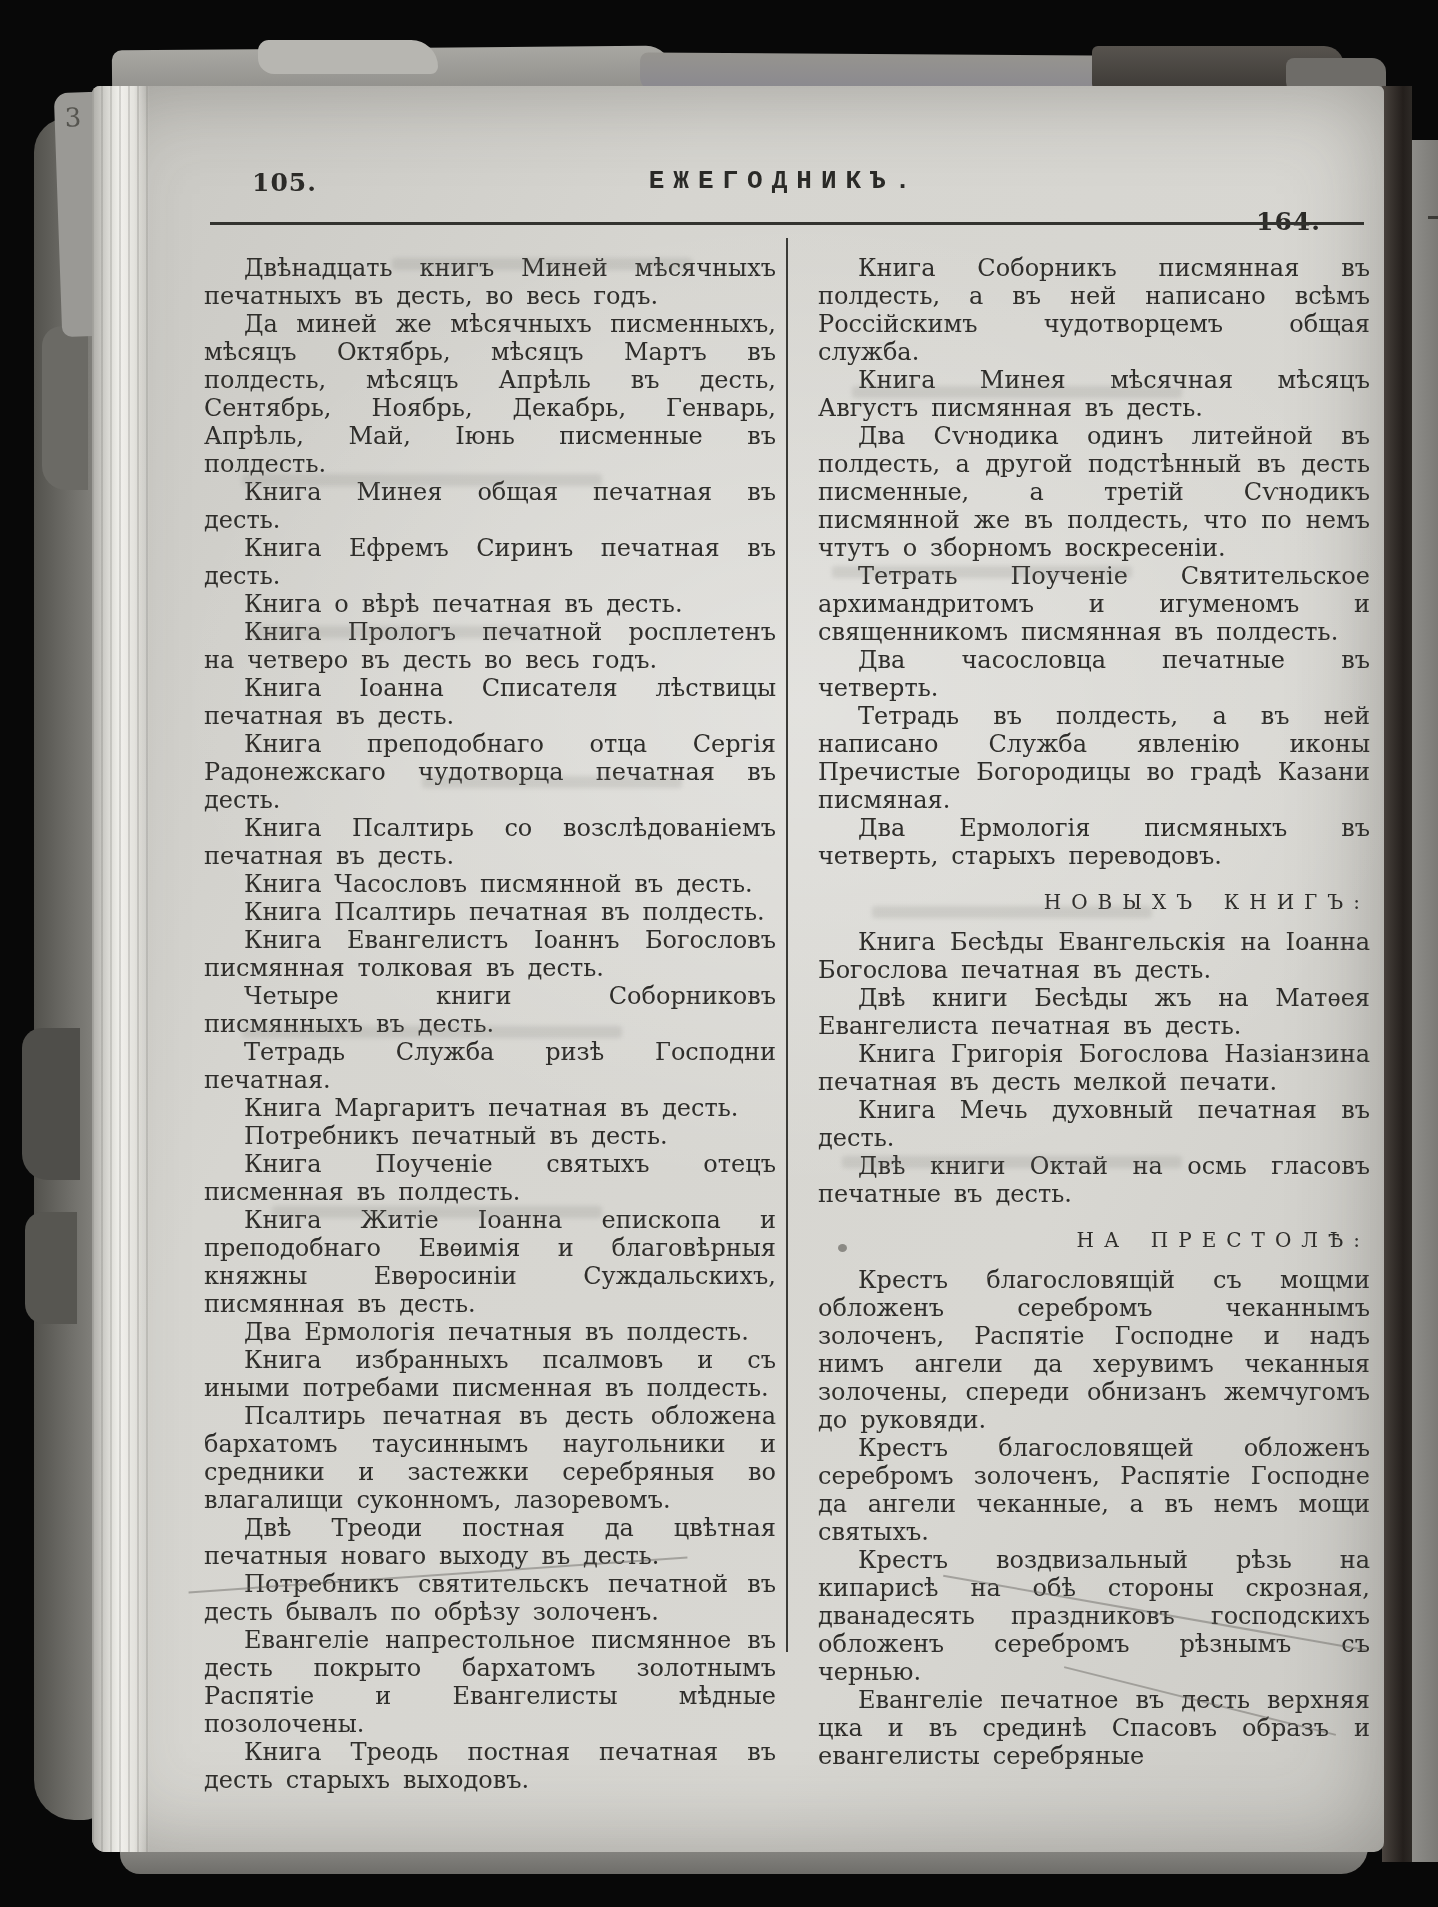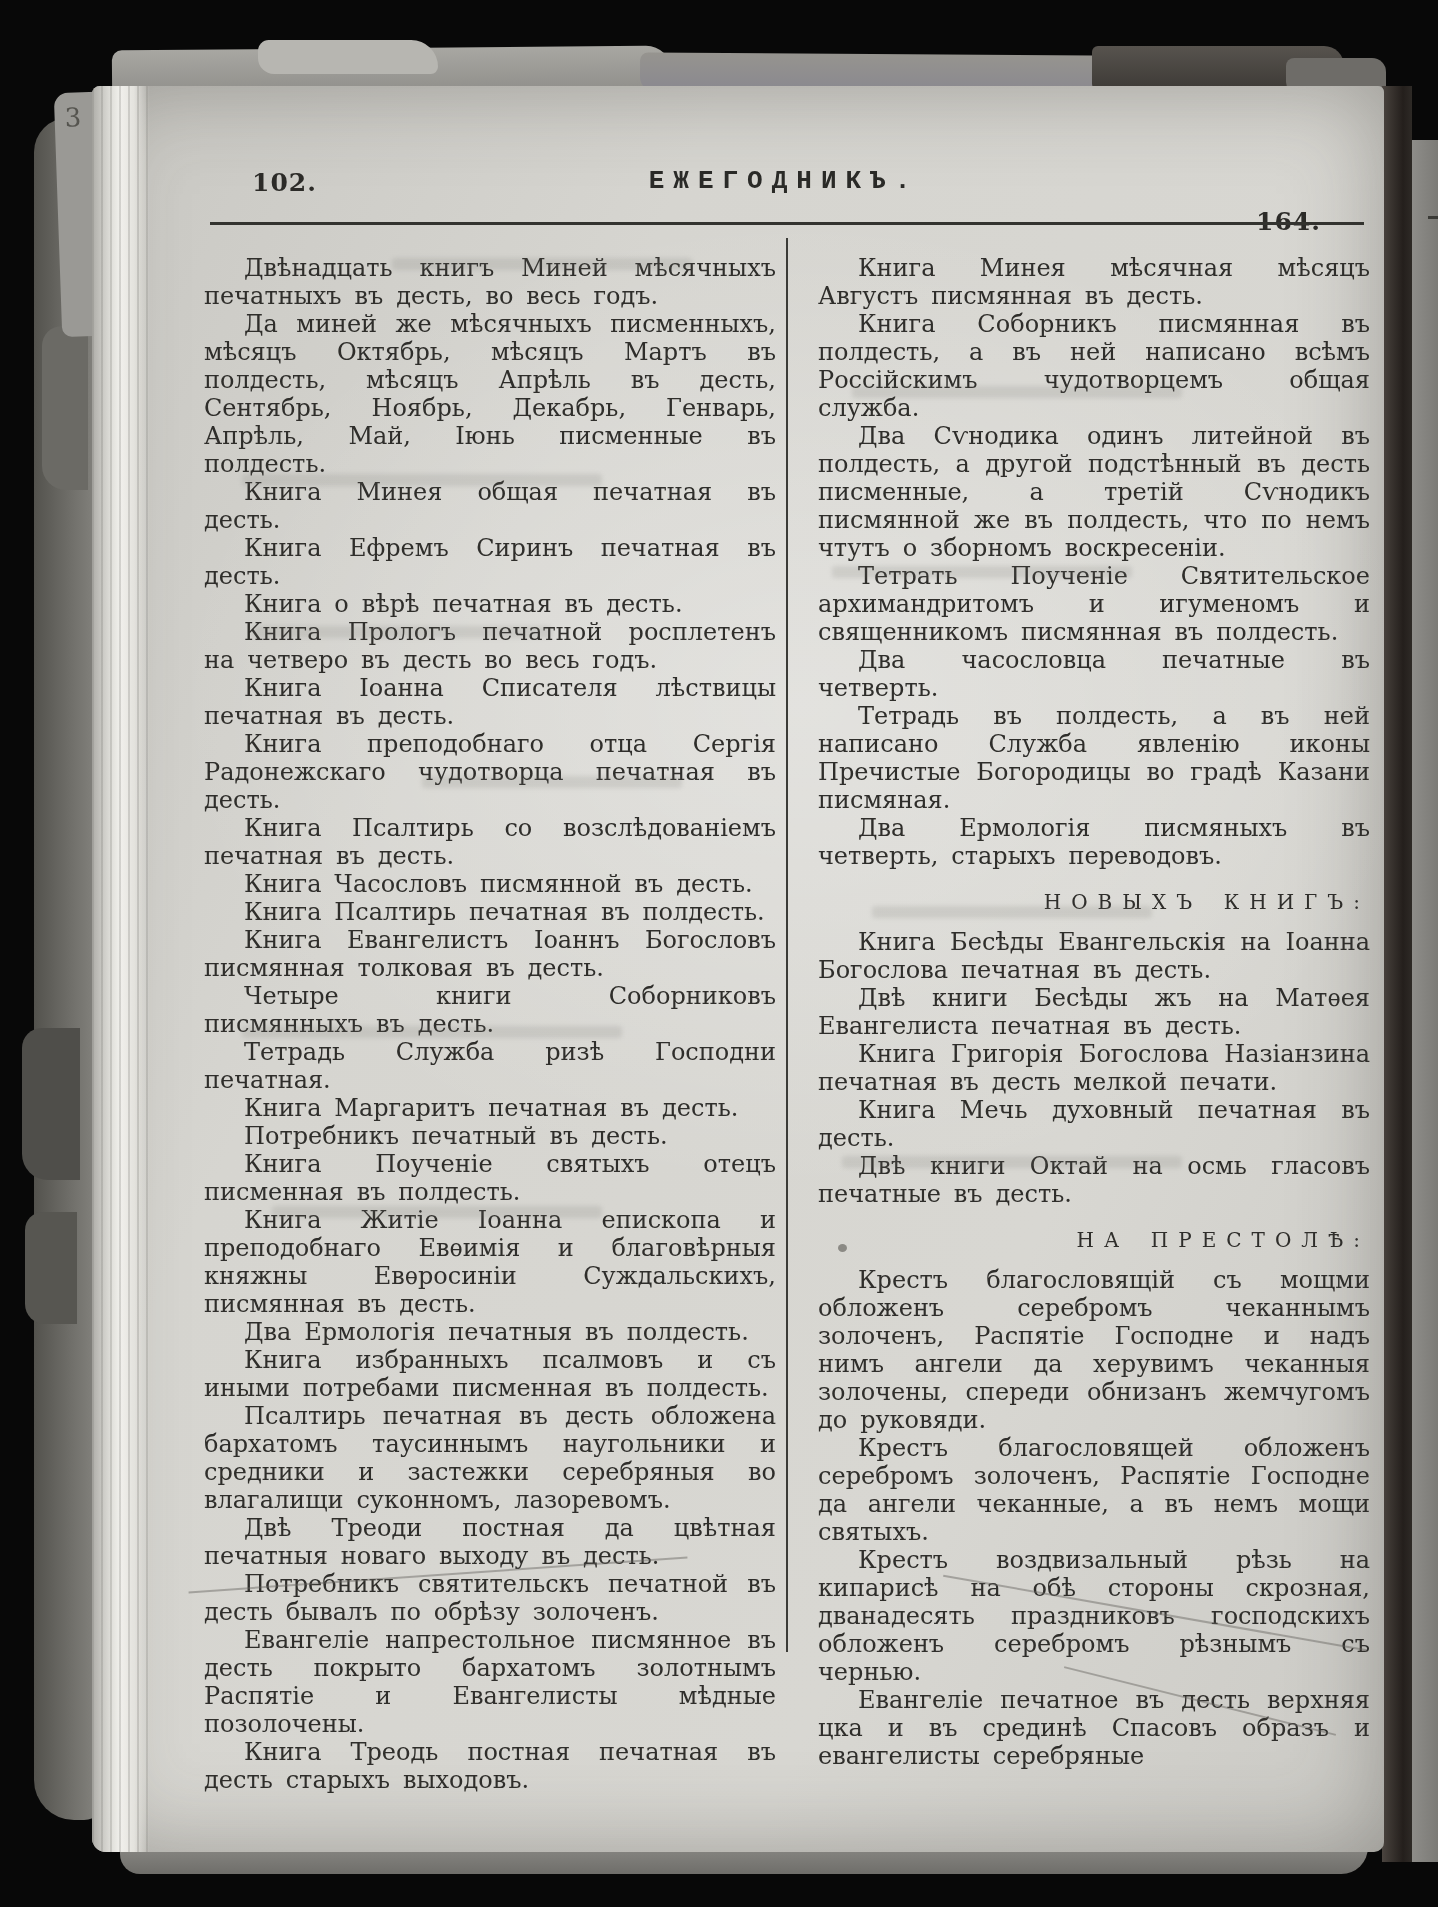--- a/index.html
+++ b/index.html
@@ -92,21 +92,21 @@
 </div>
 <div class="edge edge-bottom"></div>
 
 <div class="edge gutter"></div>
 <div class="edge adjacent-page"></div>
 <div class="edge adjacent-rule"></div>
 
 <div class="page">
   <div class="page-left-edge"></div>
 
-  <div class="pagenum pagenum-left">102.</div>
+  <div class="pagenum pagenum-left">105.</div>
   <div class="journal-title">ЕЖЕГОДНИКЪ.</div>
   <div class="pagenum pagenum-right">164.</div>
   <div class="header-rule"></div>
   <div class="column-divider"></div>
 
   <div class="col col-left">
       <p class="para">Двѣнадцать книгъ Миней мѣсячныхъ печатныхъ въ десть, во весь годъ.</p>
       <p class="para">Да миней же мѣсячныхъ писменныхъ, мѣсяцъ Октябрь, мѣсяцъ Мартъ въ полдесть, мѣсяцъ Апрѣль въ десть, Сентябрь, Ноябрь, Декабрь, Генварь, Апрѣль, Май, Іюнь писменные въ полдесть.</p>
       <p class="para">Книга Минея общая печатная въ десть.</p>
       <p class="para">Книга Ефремъ Сиринъ печатная въ десть.</p>
@@ -128,22 +128,22 @@
       <p class="para">Книга избранныхъ псалмовъ и съ иными потребами писменная въ полдесть.</p>
       <p class="para">Псалтирь печатная въ десть обложена бархатомъ таусиннымъ наугольники и средники и застежки серебряныя во влагалищи суконномъ, лазоревомъ.</p>
       <p class="para">Двѣ Треоди постная да цвѣтная печатныя новаго выходу въ десть.</p>
       <p class="para">Потребникъ святительскъ печатной въ десть бывалъ по обрѣзу золоченъ.</p>
       <p class="para">Евангеліе напрестольное писмянное въ десть покрыто бархатомъ золотнымъ Распятіе и Евангелисты мѣдные позолочены.</p>
       <p class="para">Книга Треодь постная печатная въ десть старыхъ выходовъ.</p>
     </div>
 
   <div class="col col-right">
     <div>
+        <p class="para">Книга Соборникъ писмянная въ полдесть, а въ ней написано всѣмъ Россійскимъ чудотворцемъ общая служба.</p>
         <p class="para">Книга Минея мѣсячная мѣсяцъ Августъ писмянная въ десть.</p>
-        <p class="para">Книга Соборникъ писмянная въ полдесть, а въ ней написано всѣмъ Россійскимъ чудотворцемъ общая служба.</p>
         <p class="para">Два Сѵнодика одинъ литейной въ полдесть, а другой подстѣнный въ десть писменные, а третій Сѵнодикъ писмянной же въ полдесть, что по немъ чтутъ о зборномъ воскресеніи.</p>
         <p class="para">Тетрать Поученіе Святительское архимандритомъ и игуменомъ и священникомъ писмянная въ полдесть.</p>
         <p class="para">Два часословца печатные въ четверть.</p>
         <p class="para">Тетрадь въ полдесть, а въ ней написано Служба явленію иконы Пречистые Богородицы во градѣ Казани писмяная.</p>
         <p class="para">Два Ермологія писмяныхъ въ четверть, старыхъ переводовъ.</p>
       </div>
     <p class="section-heading">НОВЫХЪ КНИГЪ:</p>
     <div>
         <p class="para">Книга Бесѣды Евангельскія на Іоанна Богослова печатная въ десть.</p>
         <p class="para">Двѣ книги Бесѣды жъ на Матѳея Евангелиста печатная въ десть.</p>

